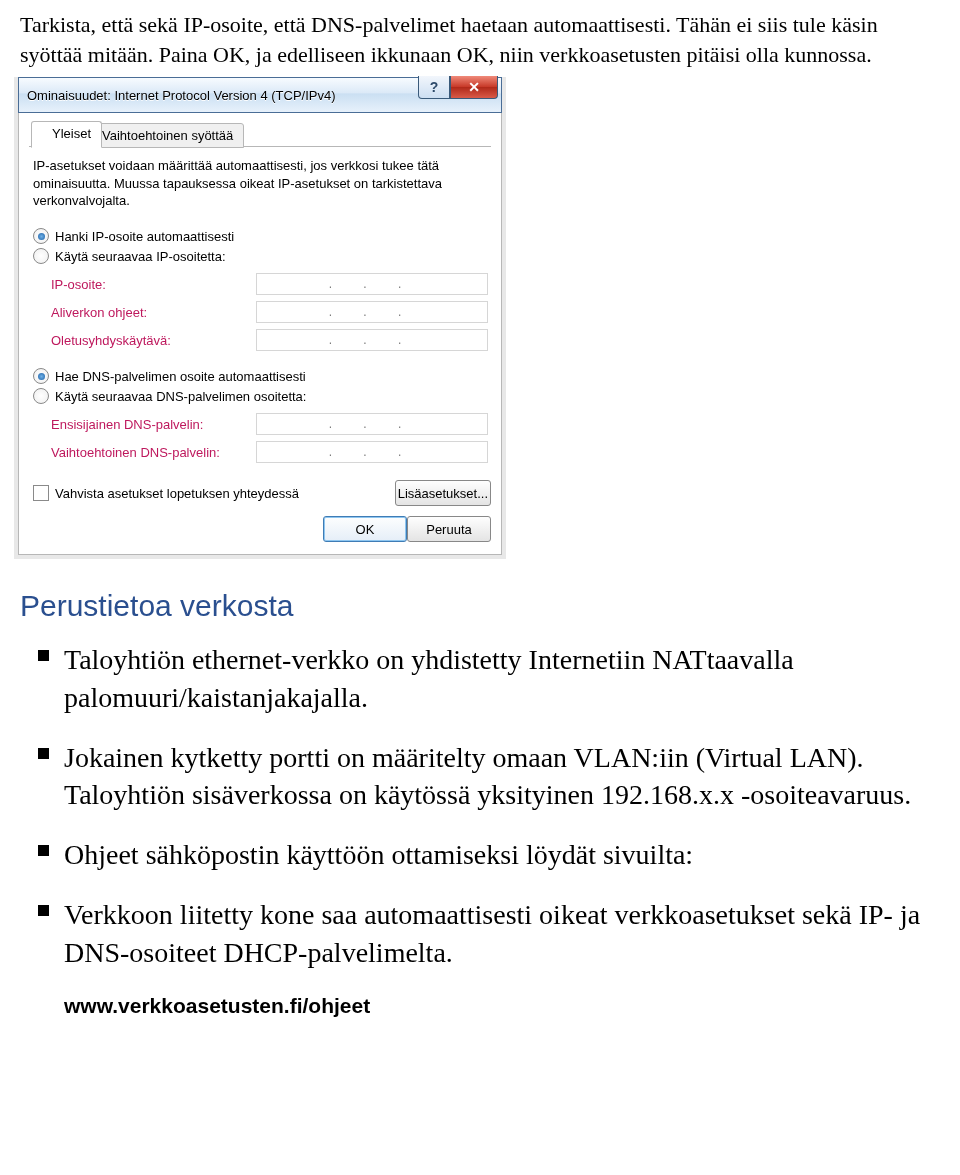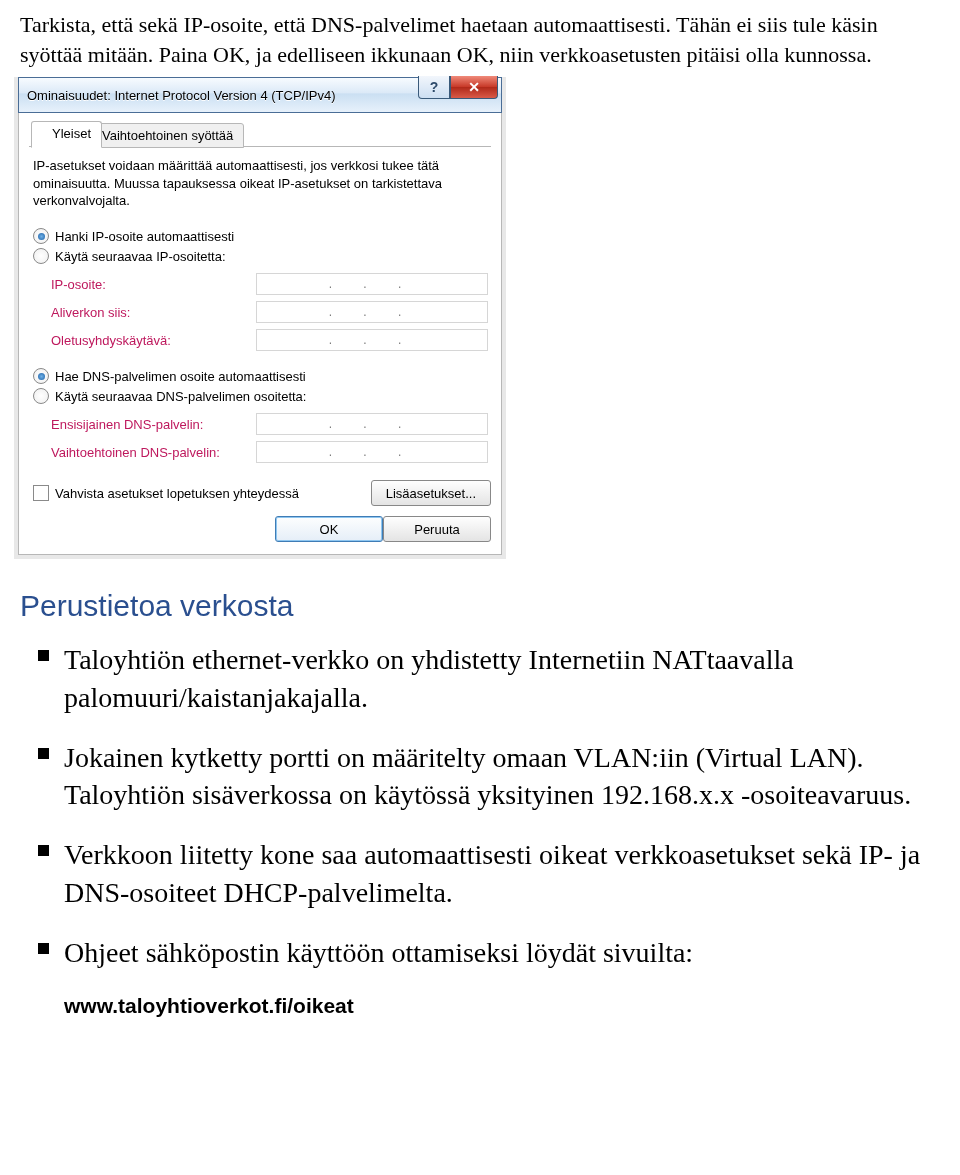--- a/index.html
+++ b/index.html
@@ -153,21 +153,21 @@
   .ipbox {
     width: 230px; height: 20px;
     border: 1px solid #d6d6d6;
     background: #fff;
     display: flex; align-items: center; justify-content: center;
     color: #7a7a7a; letter-spacing: 14px;
     font-size: 12px;
   }
   .btn {
     display:inline-flex;align-items:center;justify-content:center;
-    height:24px;padding:0 14px;
+    height:24px;padding:0 2px;
     font-size:13px;
     border:1px solid #888;border-radius:3px;
     background:linear-gradient(#fefefe,#e4e4e4);
   }
   .btn.primary{
     border:1px solid #3f7cb5;
     box-shadow:0 0 0 1px #8ec6f0 inset;
     background:linear-gradient(#fdfefe,#e5eef8);
   }
   .dlgfoot{
@@ -247,21 +247,21 @@
           <span class="radio"></span>
           <label>Käytä seuraavaa IP-osoitetta:</label>
         </div>
 
         <div class="grid">
           <div class="grow">
             <span class="lbl disabled">IP-osoite:</span>
             <div class="ipbox">. . .</div>
           </div>
           <div class="grow">
-            <span class="lbl disabled">Aliverkon siis:</span>
+            <span class="lbl disabled">Aliverkon ohjeet:</span>
             <div class="ipbox">. . .</div>
           </div>
           <div class="grow">
             <span class="lbl disabled">Oletusyhdyskäytävä:</span>
             <div class="ipbox">. . .</div>
           </div>
         </div>
 
         <div class="row">
           <span class="radio checked"></span>
@@ -297,18 +297,18 @@
         </div>
       </div>
     </div>
   </div>
 
   <div class="article-title">Perustietoa verkosta</div>
 
   <ul class="bullets">
     <li>Taloyhtiön ethernet-verkko on yhdistetty Internetiin NATtaavalla palomuuri/kaistanjakajalla.</li>
     <li>Jokainen kytketty portti on määritelty omaan VLAN:iin (Virtual LAN). Taloyhtiön sisäverkossa on käytössä yksityinen 192.168.x.x -osoiteavaruus.</li>
+    <li>Ohjeet sähköpostin käyttöön ottamiseksi löydät sivuilta:</li>
     <li>Verkkoon liitetty kone saa automaattisesti oikeat verkkoasetukset sekä IP- ja DNS-osoiteet DHCP-palvelimelta.</li>
-    <li>Ohjeet sähköpostin käyttöön ottamiseksi löydät sivuilta:</li>
   </ul>
-  <div class="link">www.taloyhtioverkot.fi/oikeat</div>
+  <div class="link">www.verkkoasetusten.fi/ohjeet</div>
 
 </div>
 
 </body></html>

